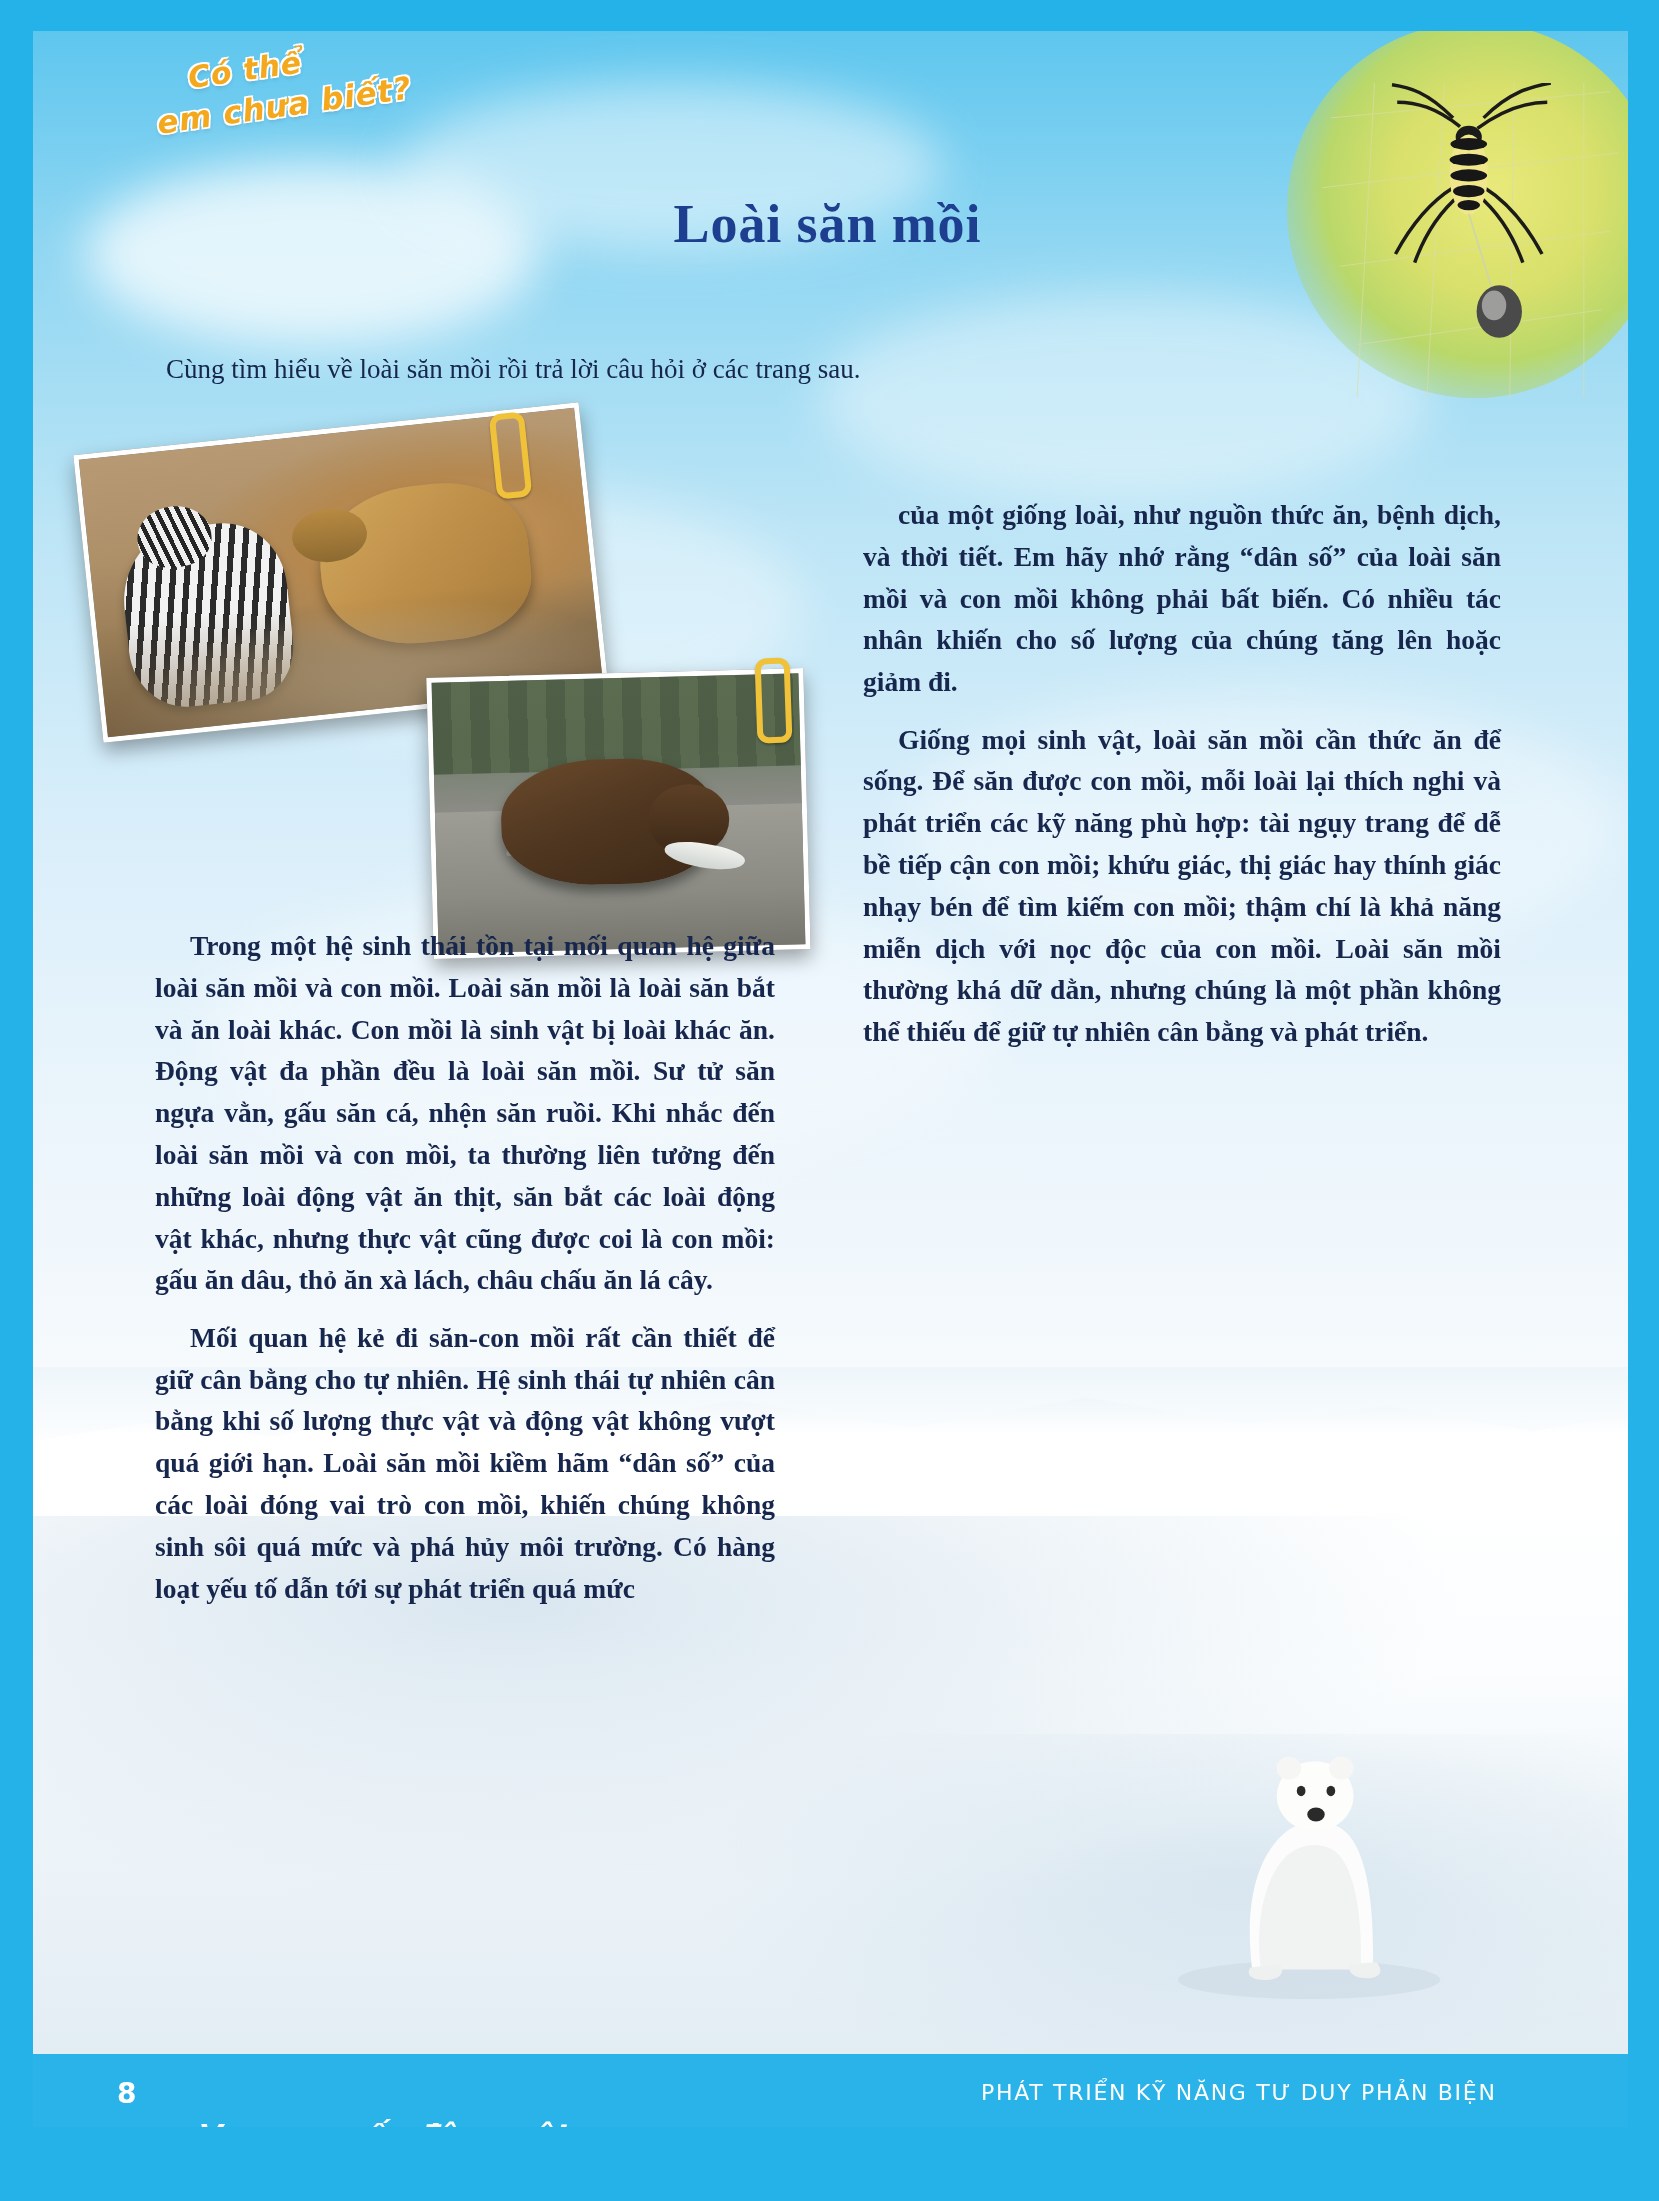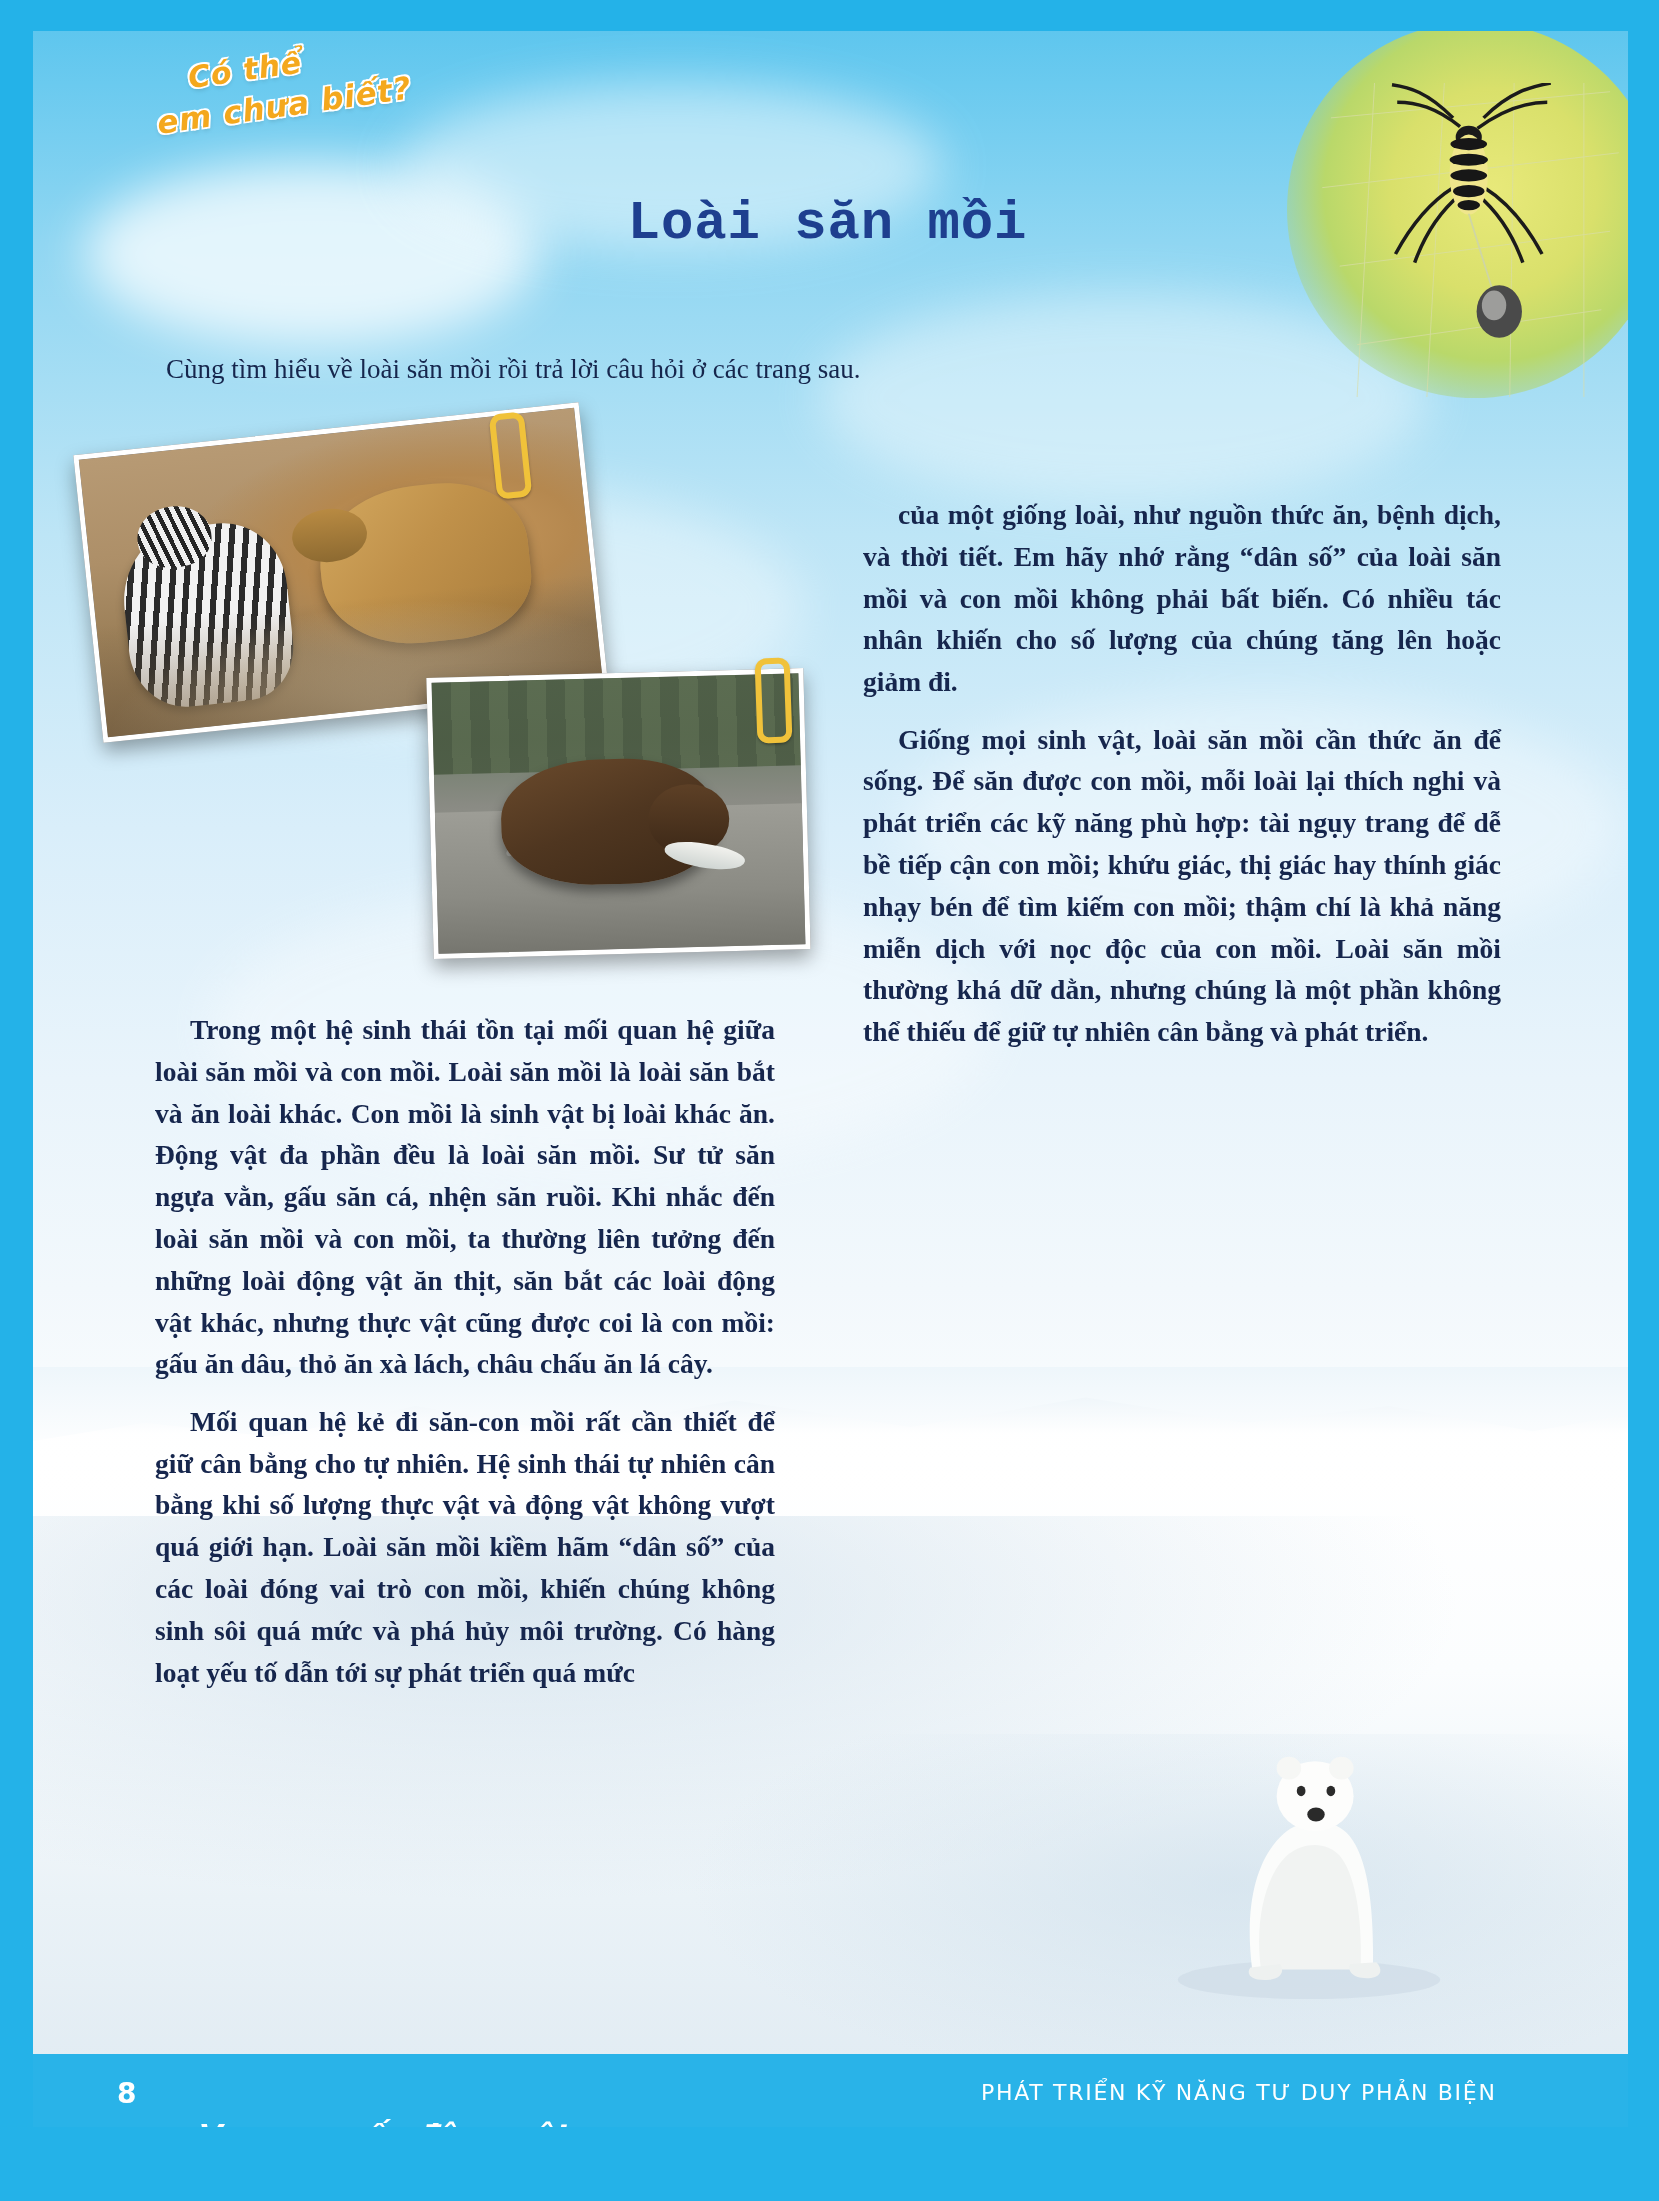--- a/index.html
+++ b/index.html
@@ -123,21 +123,21 @@
   .badge-line1 { font-size: 30px; margin-left: 37px; }
   .badge-line2 { font-size: 31px; margin-top: 5.2px; }
 
   
   .title {
     position: absolute;
     left: 489px;
     top: 162px;
     width: 611px;
     text-align: center;
-    font-family: Liberation Mono, monospace;
+    font-family: Liberation Serif, serif;
     font-weight: bold;
     font-size: 54px;
     color: #1e3f8f;
     letter-spacing: 0.9px;
   }
 
   .subtitle {
     position: absolute;
     left: 105px;
     top: 323px;
@@ -271,21 +271,21 @@
   .col {
     position: absolute;
     font-family: "Liberation Serif", serif;
     font-size: 27.5px;
     line-height: 1.52;
     color: #16264d;
     text-align: justify;
     font-weight: bold;
   }
   .col p { margin: 0 0 15.7px 0; text-indent: 35px; }
-  .col-left  { left: 122px; top: 978px;  width: 620px; }
+  .col-left  { left: 122px; top: 894px;  width: 620px; }
   .col-right { left: 830px; top: 463px;   width: 638px; }
 
   
   .footer {
     position: absolute;
     left: 0; right: 0; bottom: 0;
     height: 73px;
     background: #29b3e8;
   }
   .footer-pagenum {

